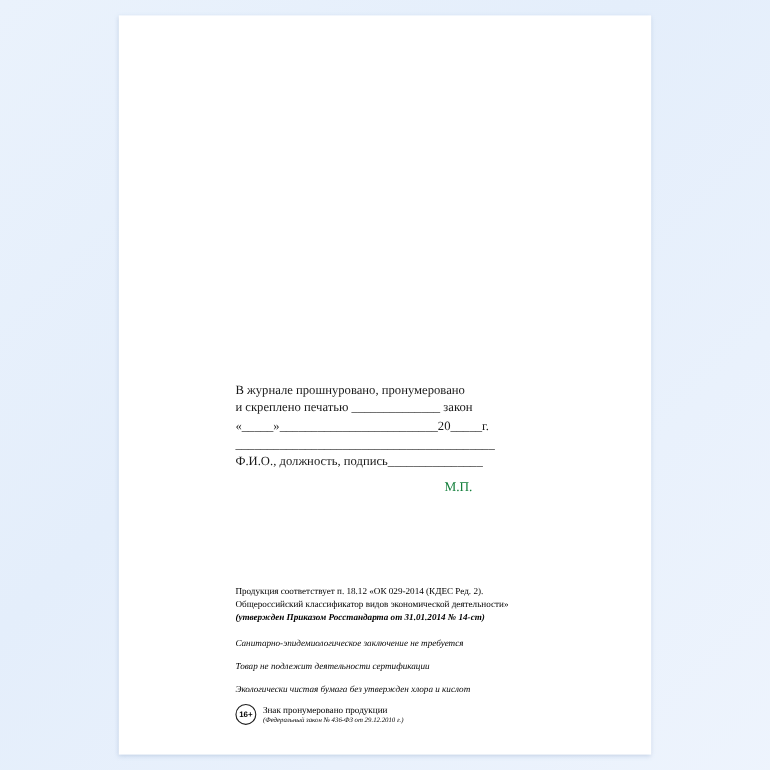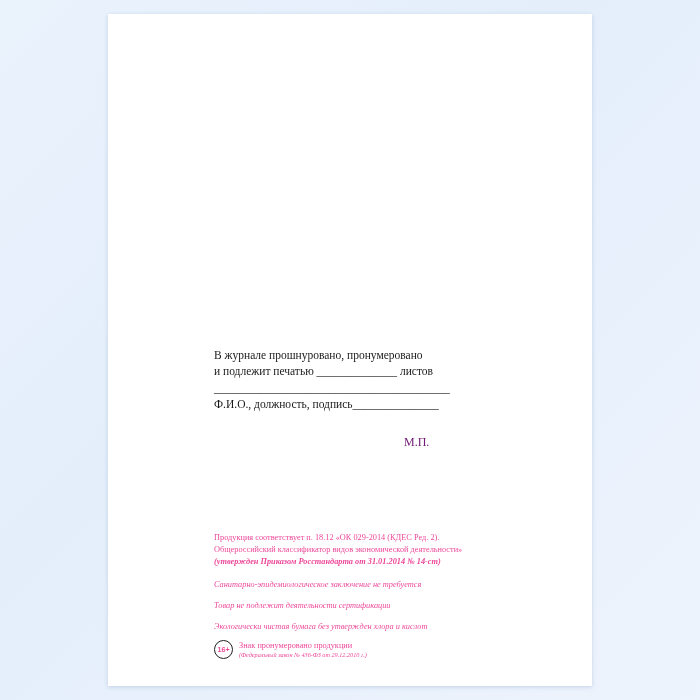--- a/index.html
+++ b/index.html
@@ -40,29 +40,29 @@
     line-height: 1.42;
   }
   .mid-block .ln {
     white-space: pre;
   }
   .mp {
     position: absolute;
     left: 296px;
     top: 421px;
     font-size: 12px;
-    color: #701a75;
+    color: #15803d;
   }
   
   .legal {
     position: absolute;
     left: 106px;
     top: 518px;
     width: 340px;
-    color: #ec4899;
+    color: #000000;
   }
   .legal .p1 {
     font-size: 8.3px;
     line-height: 1.45;
     margin: 0 0 12px 0;
   }
   .legal .p1 .ital {
     font-style: italic;
     font-weight: bold;
     font-family: Liberation Serif, serif;
@@ -107,21 +107,22 @@
   }
 </style>
 </head>
 <body>
 
 <div class="canvas">
   <div class="page">
 
     <div class="mid-block">
       <div class="ln">В журнале прошнуровано, пронумеровано</div>
-      <div class="ln">и подлежит печатью ______________ листов</div>
+      <div class="ln">и скреплено печатью ______________ закон</div>
+      <div class="ln">«_____»_________________________20_____г.</div>
       <div class="ln">_________________________________________</div>
       <div class="ln">Ф.И.О., должность, подпись_______________</div>
     </div>
 
     <div class="mp">М.П.</div>
 
     <div class="legal">
       <p class="p1">
         <span>Продукция соответствует п. 18.12 «ОК 029-2014 (КДЕС Ред. 2).</span><br>
         <span>Общероссийский классификатор видов экономической деятельности»</span><br>

